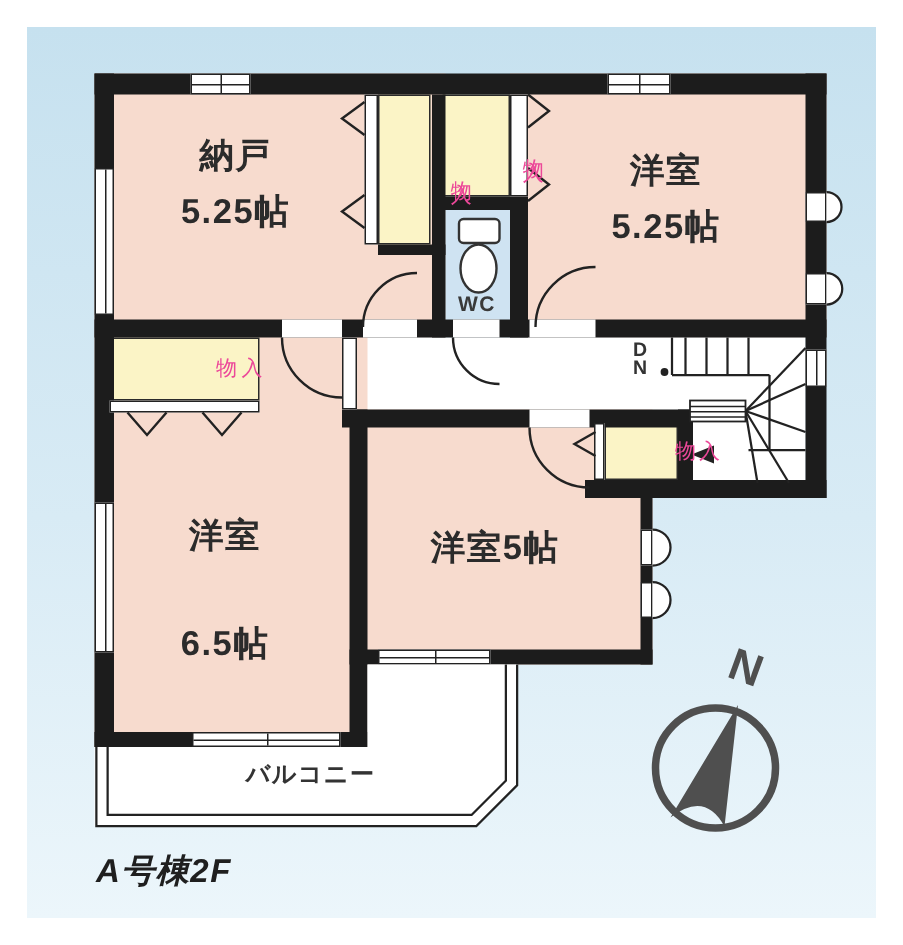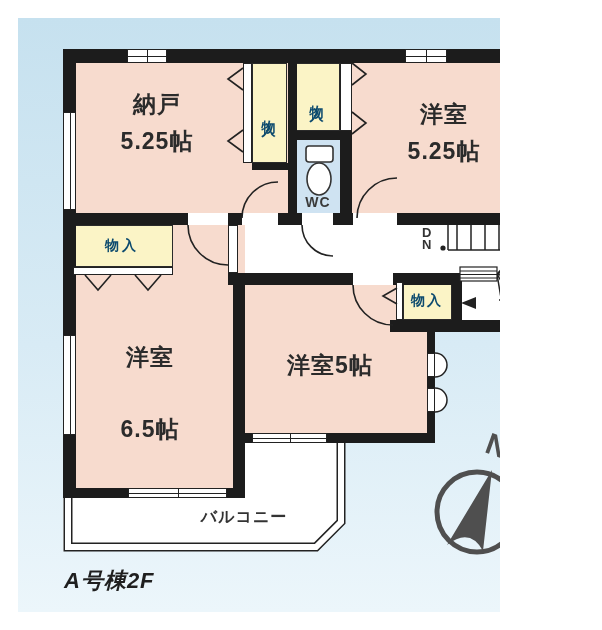--- a/index.html
+++ b/index.html
@@ -1,32 +1,32 @@
 <!DOCTYPE html>
 <html><head>
 <meta charset="utf-8">
 <style>
   html,body{margin:0;padding:0;}
-  #canvas{position:relative;width:500px;height:630px;background:#ffffff;overflow:hidden;
+  #canvas{position:relative;width:602px;height:630px;background:#ffffff;overflow:hidden;
           font-family:"Liberation Sans",sans-serif;}
   .bg{position:absolute;z-index:0;}
   .fill{position:absolute;z-index:1;}
   .closet{position:absolute;z-index:2;background:#fbf4c6;border:1.2px solid #2a2a2a;box-sizing:border-box;}
   .wall{position:absolute;z-index:3;background:#1c1c1c;}
   .win{position:absolute;z-index:4;background:#ffffff;border:1.2px solid #222;box-sizing:border-box;}
   .wl-h{position:absolute;left:0;right:0;top:50%;height:1.2px;background:#222;}
   .wl-v{position:absolute;top:0;bottom:0;left:50%;width:1.2px;background:#222;}
   .wt{position:absolute;top:0;bottom:0;left:50%;width:1.2px;background:#222;}
   .gap{position:absolute;z-index:4;background:#ffffff;}
   .strip{position:absolute;z-index:4;background:#ffffff;border:1.1px solid #222;box-sizing:border-box;}
   svg.overlay{position:absolute;left:0;top:0;z-index:5;pointer-events:none;}
   .lbl{position:absolute;z-index:6;transform:translate(-50%,-50%);white-space:nowrap;
        color:#2b2b2b;font-weight:600;}
   .room-lbl{font-size:23px;letter-spacing:1px;}
-  .closet-lbl{font-size:14px;font-weight:700;color:#0c4a6e;}
+  .closet-lbl{font-size:14px;font-weight:400;color:#ec4899;margin-left:39px;}
   .vert{writing-mode:vertical-rl;text-orientation:upright;letter-spacing:2px;}
   .wc-lbl{font-size:14px;letter-spacing:1px;color:#3a3a3a;}
   .balcony-lbl{font-size:16px;color:#333;font-weight:600;letter-spacing:1px;}
   .floor-lbl{position:absolute;z-index:6;left:64px;top:566px;font-size:22px;color:#1f1f1f;
              font-weight:600;letter-spacing:1px;font-style:italic;}
   .dn{position:absolute;z-index:6;left:422px;top:227px;font-size:13px;line-height:12px;
       color:#333;font-weight:600;text-align:left;}
   .north{position:absolute;z-index:6;left:497px;top:446px;font-size:30px;font-weight:900;
          color:#4f4f4f;transform:translate(-50%,-50%) rotate(20deg);}
 </style>
@@ -174,21 +174,21 @@
   </svg>
 
   <div class="lbl room-lbl" style="left:157px;top:104px;">納戸</div>
   <div class="lbl room-lbl" style="left:157px;top:141px;">5.25帖</div>
   <div class="lbl room-lbl" style="left:444px;top:114px;">洋室</div>
   <div class="lbl room-lbl" style="left:444px;top:151px;">5.25帖</div>
   <div class="lbl room-lbl" style="left:150px;top:357px;">洋室</div>
   <div class="lbl room-lbl" style="left:150px;top:393px;margin-top:36px;">6.5帖</div>
   <div class="lbl room-lbl" style="left:330px;top:365px;">洋室5帖</div>
   <div class="lbl wc-lbl" style="left:318px;top:202px;">WC</div>
-  <div class="lbl balcony-lbl" style="left:207px;top:517px;margin-left:37px;">バルコニー</div>
+  <div class="lbl balcony-lbl" style="left:207px;top:517px;">バルコニー</div>
 
   <div class="lbl closet-lbl vert" style="left:269px;top:111px;">物入</div>
   <div class="lbl closet-lbl vert" style="left:317px;top:96px;">物入</div>
   <div class="lbl closet-lbl" style="left:427px;top:301px;letter-spacing:2px;">物入</div>
   <div class="lbl closet-lbl" style="left:122px;top:246px;letter-spacing:3px;">物入</div>
 
   <div class="dn">
     <div>D</div>
     <div>N</div>
   </div>

